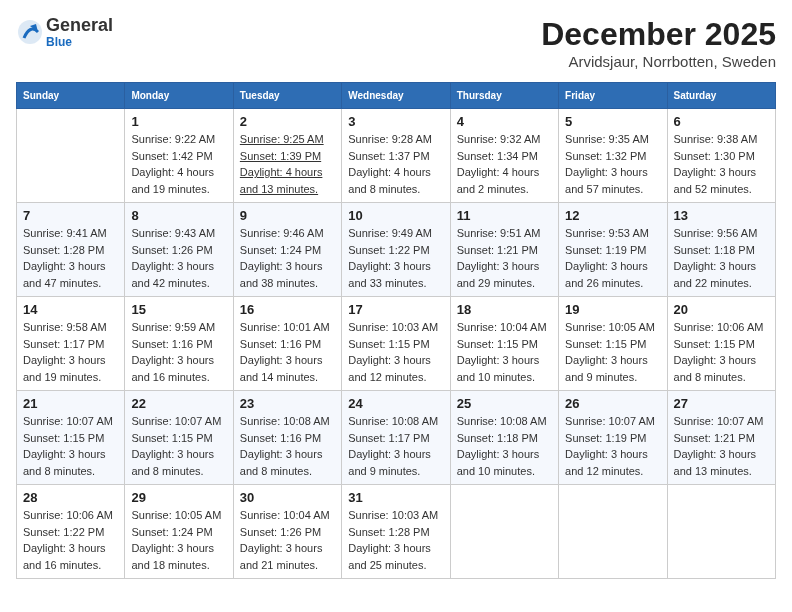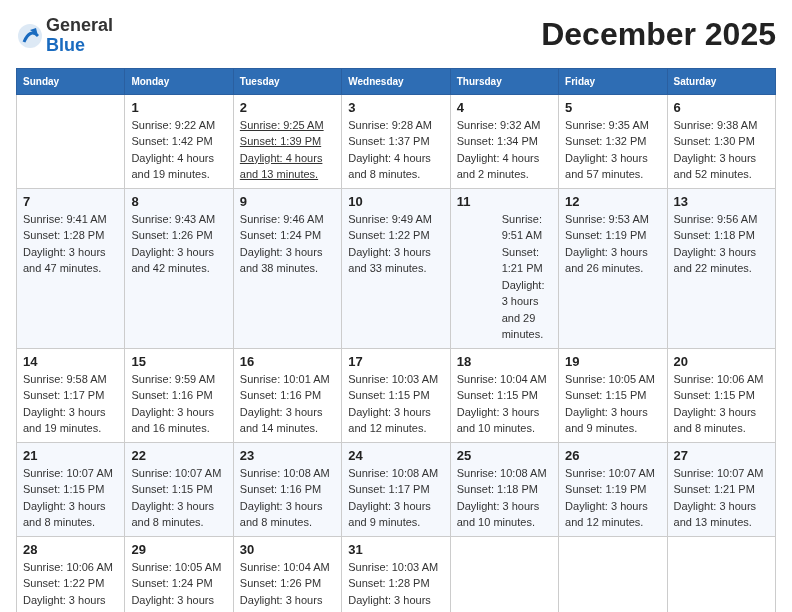--- a/index.html
+++ b/index.html
@@ -24,21 +24,21 @@
       display: flex;
       flex-direction: column;
       line-height: 1.1;
     }
     .logo-general {
       font-size: 18px;
       font-weight: bold;
       color: #333;
     }
     .logo-blue {
-      font-size: 18px;
+      font-size: 12px;
       font-weight: bold;
       color: #1a6bbf;
     }
     .logo-icon {
       width: 28px;
       height: 28px;
       margin-right: 2px;
     }
     .title-block {
       text-align: right;
@@ -104,20 +104,21 @@
       <path d="M8 20 Q14 6 22 14" stroke="#1a6bbf" stroke-width="3" fill="none"></path>
       <path d="M14 8 L20 6 L22 14" fill="#1a6bbf"></path>
     </svg>
     <div class="logo-text">
       <span class="logo-general">General</span>
       <span class="logo-blue">Blue</span>
     </div>
   </div>
   <div class="title-block">
     <div class="month-title">December 2025</div>
+    <div class="location">Arvidsjaur, Norrbotten, Sweden</div>
   </div>
 </div>
 
 <table>
   <thead>
     <tr>
     <th>Sunday</th>
         <th>Monday</th>
         <th>Tuesday</th>
         <th>Wednesday</th>
@@ -196,21 +197,21 @@
         </td>
         <td>
           <span class="day-num">10</span>
           <div class="day-info" style="white-space: pre-line;">Sunrise: 9:49 AM
 Sunset: 1:22 PM
 Daylight: 3 hours
 and 33 minutes.</div>
         </td>
         <td>
           <span class="day-num">11</span>
-          <div class="day-info" style="white-space: pre-line; margin-left: 45px;">Sunrise: 9:51 AM
+          <div class="day-info" style="white-space: pre-line;">Sunrise: 9:51 AM
 Sunset: 1:21 PM
 Daylight: 3 hours
 and 29 minutes.</div>
         </td>
         <td>
           <span class="day-num">12</span>
           <div class="day-info" style="white-space: pre-line;">Sunrise: 9:53 AM
 Sunset: 1:19 PM
 Daylight: 3 hours
 and 26 minutes.</div>

